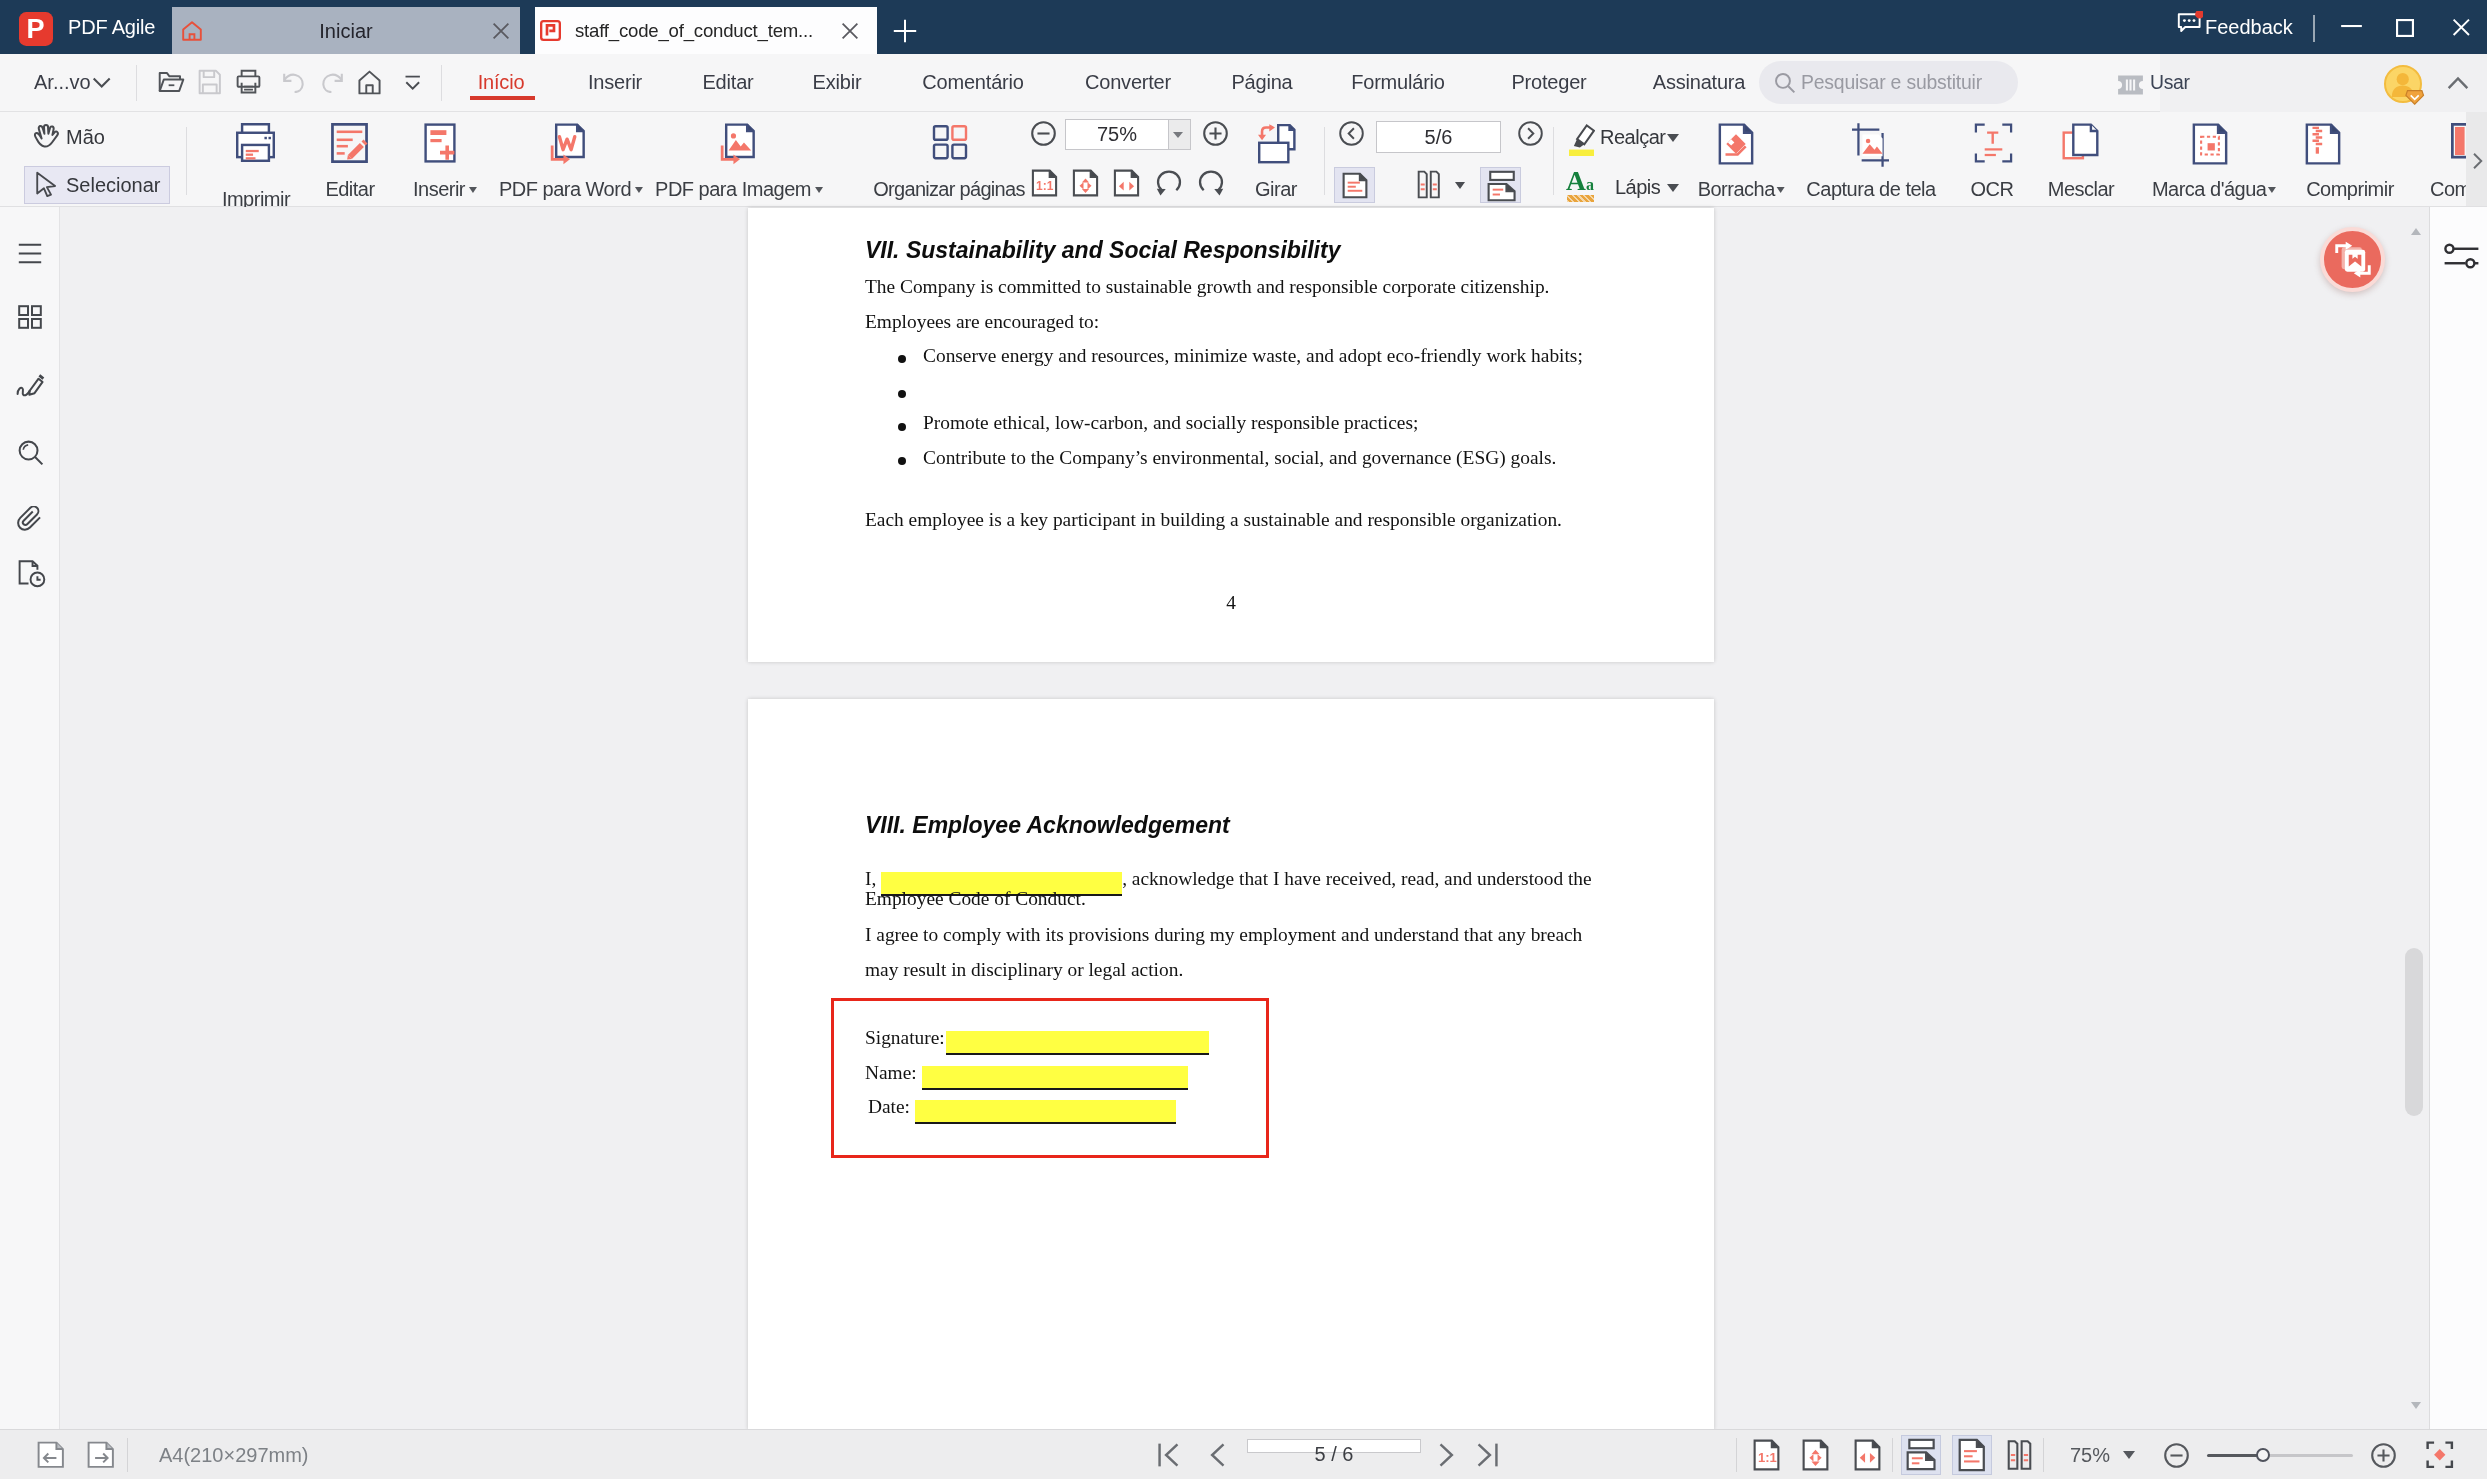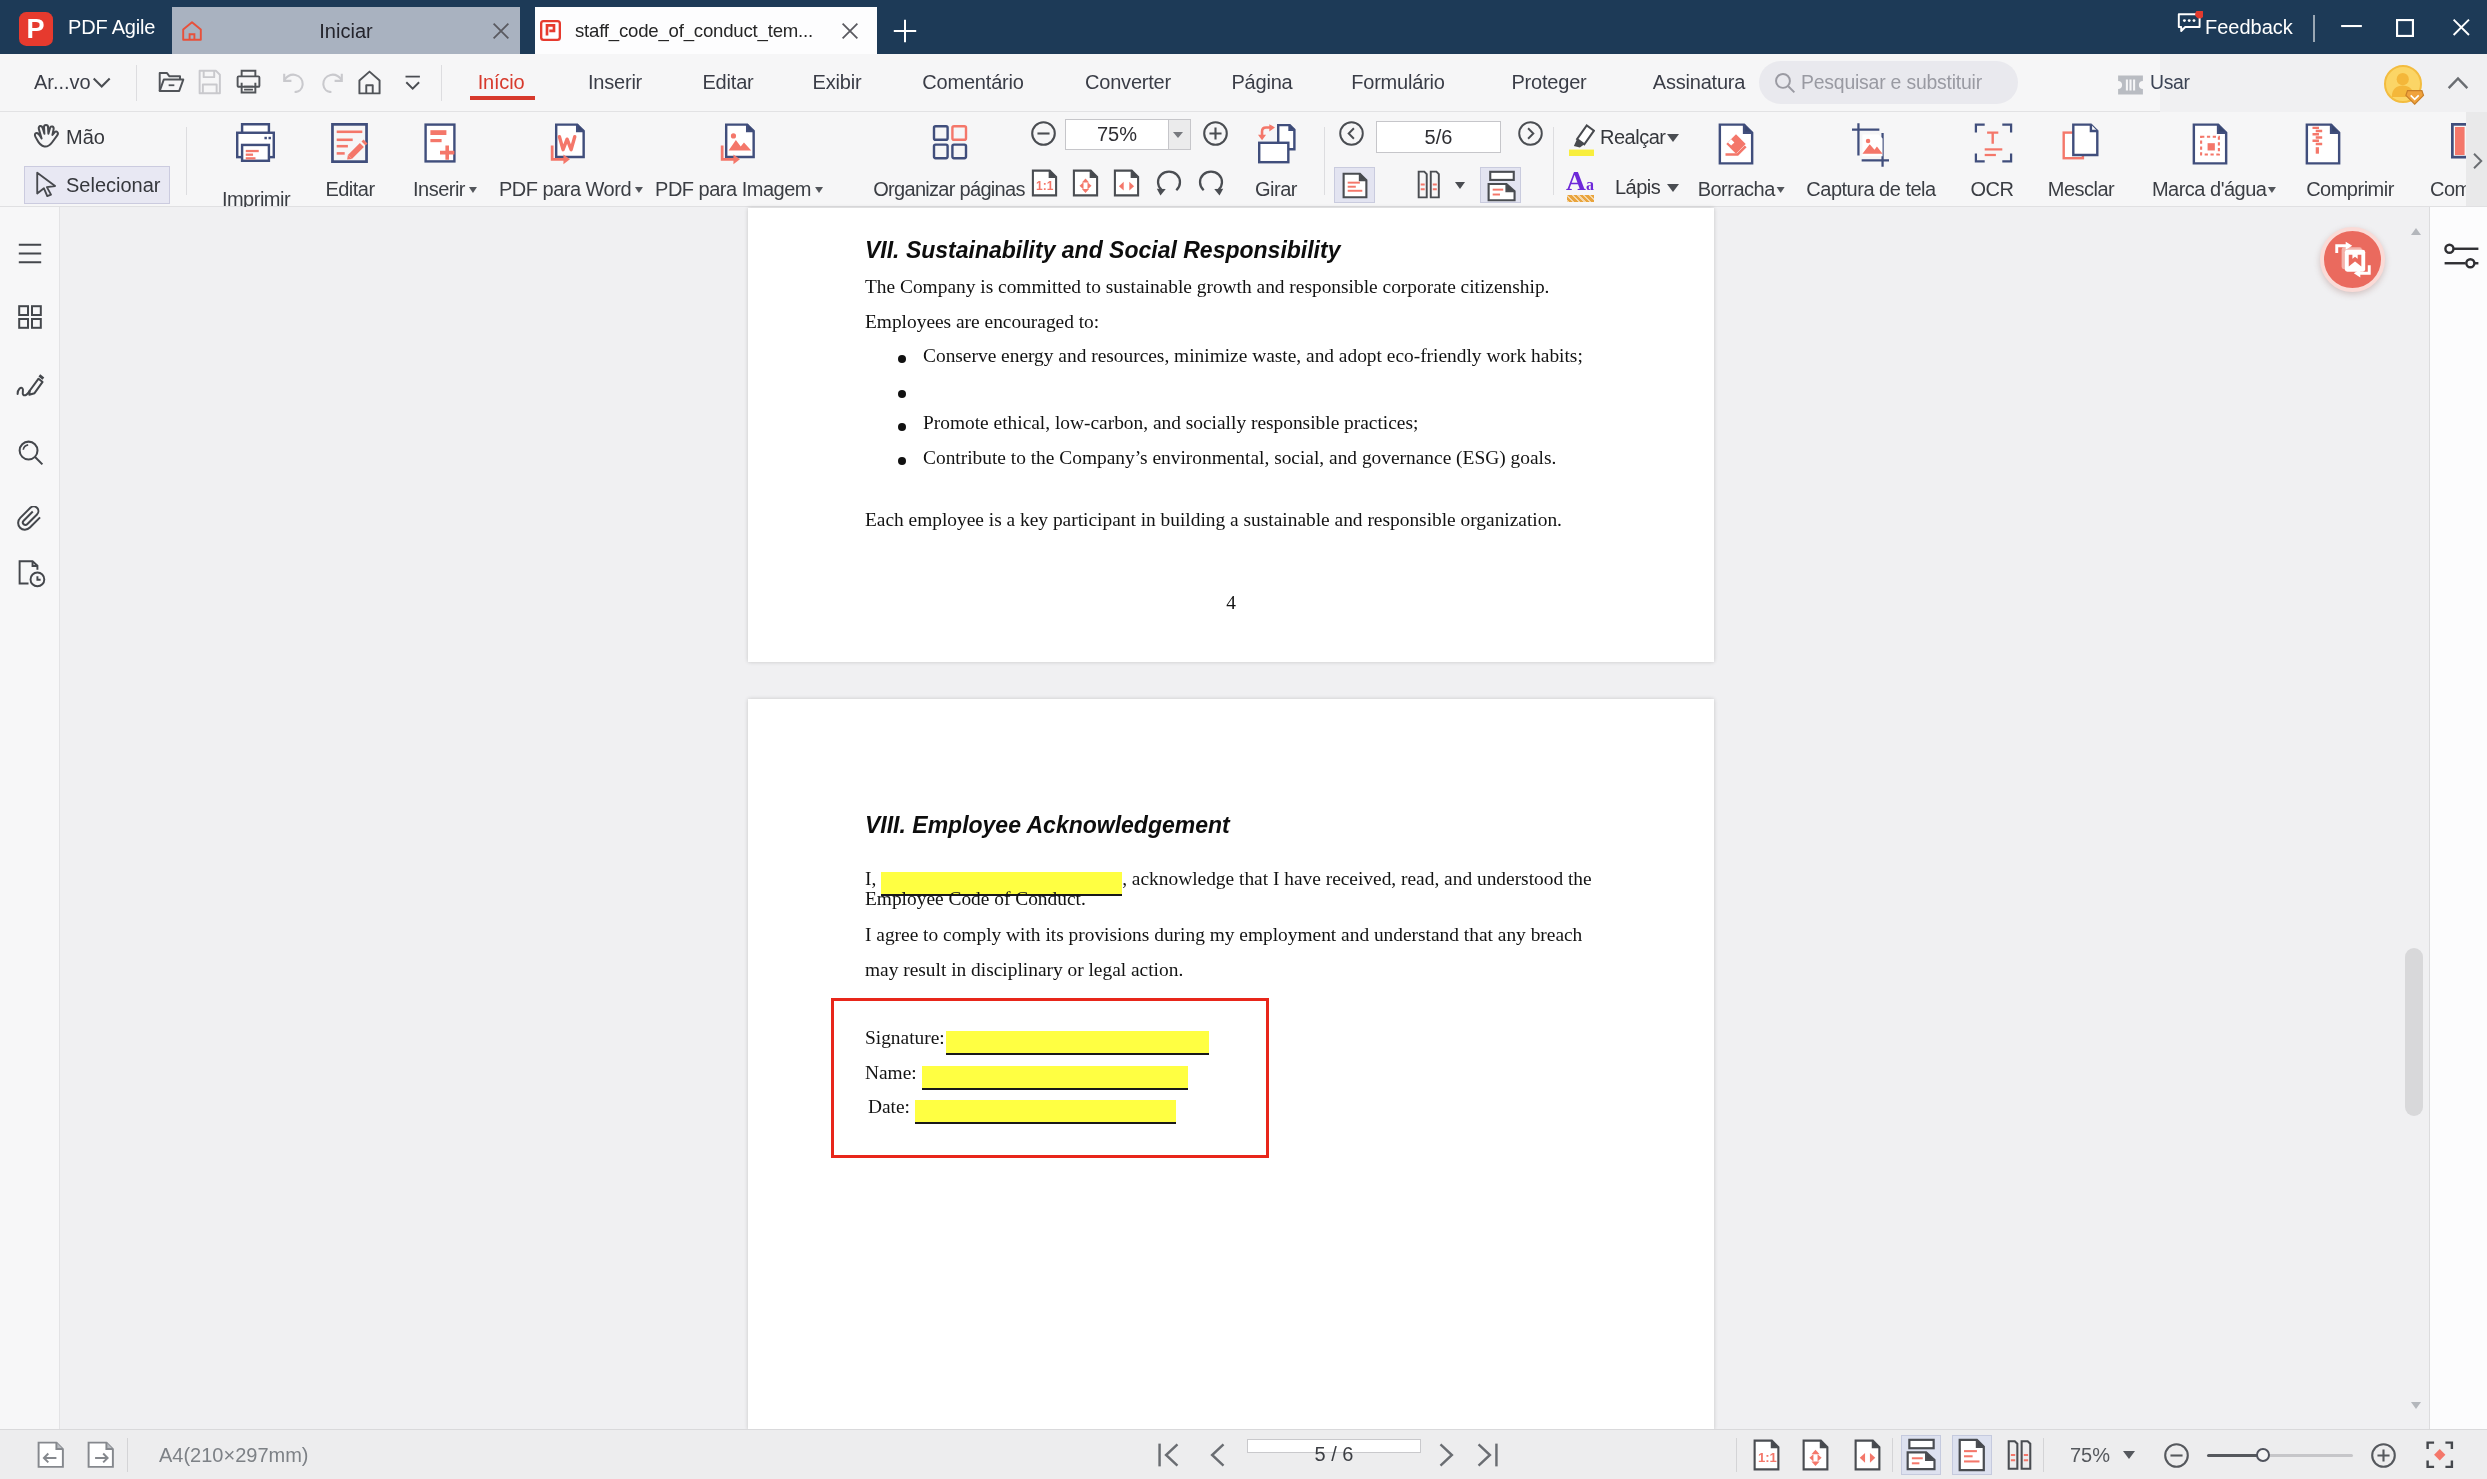--- a/index.html
+++ b/index.html
@@ -348,21 +348,21 @@
     </svg>
   <div class="vsep" style="left:1553px;top:15.4px;height:68px;"></div>
 
   <svg class="abs" style="left:1568px;top:10.5px;" width="27" height="33" viewBox="0 0 33 41" fill="none">
       <path d="M11 20 L23 3 L32 9.5 L20 26.5 Z" stroke="#47494e" stroke-width="2.5" fill="#fff"></path>
       <path d="M11 20 L20 26.5 L14.5 30.5 L7 28.5 Z" fill="#47494e"></path>
       <rect x="1" y="33" width="31" height="8" fill="#f8ee3d"></rect>
     </svg>
   <div class="abs" style="left:1600px;top:12px;height:27px;line-height:27px;font-size:20px;color:#35373c;letter-spacing:-0.5px;">Realçar</div>
   <div class="abs" style="left:1667px;top:22px;width:0;height:0;border-left:6.5px solid transparent;border-right:6.5px solid transparent;border-top:8px solid #4a4d52;"></div>
-  <div class="abs" style="left:1566px;top:58px;width:27.5px;height:21px;font-family:'Liberation Serif';color:#6d28d9;"><span style="font-size:27.5px;font-weight:bold;line-height:21px;">A</span><span style="font-size:16px;font-weight:bold;">a</span></div>
+  <div class="abs" style="left:1566px;top:58px;width:27.5px;height:21px;font-family:'Liberation Serif';color:#15803d;"><span style="font-size:27.5px;font-weight:bold;line-height:21px;">A</span><span style="font-size:16px;font-weight:bold;">a</span></div>
   <div class="abs" style="left:1567px;top:83px;width:27px;height:6.5px;background:#e9a43c;background-image:repeating-linear-gradient(45deg,rgba(255,255,255,0.55) 0 1.6px,transparent 1.6px 4px);"></div>
   <div class="abs" style="left:1615px;top:62px;height:27px;line-height:27px;font-size:20px;color:#35373c;letter-spacing:-0.5px;">Lápis</div>
   <div class="abs" style="left:1667px;top:72px;width:0;height:0;border-left:6.5px solid transparent;border-right:6.5px solid transparent;border-top:8px solid #4a4d52;"></div>
 
   <svg class="abs" style="left:1718px;top:11.3px;" width="36" height="42" viewBox="0 0 44 52" fill="none">
       <path d="M2 2 H32 L42 12 V50 H2 Z" stroke="#404e7c" stroke-width="3" fill="#fff"></path>
       <path d="M32 2 V12 H42" stroke="#404e7c" stroke-width="3" fill="#38466f"></path>
       <path d="M22 14 L34 26 L22 38 L10 26 Z" fill="#f4776a"></path>
       <path d="M16 20 L20 24 L16 28 L12 24 Z" fill="#fff"></path>
       <path d="M9 39 H24 L34 29" stroke="#f4776a" stroke-width="3.2"></path>

